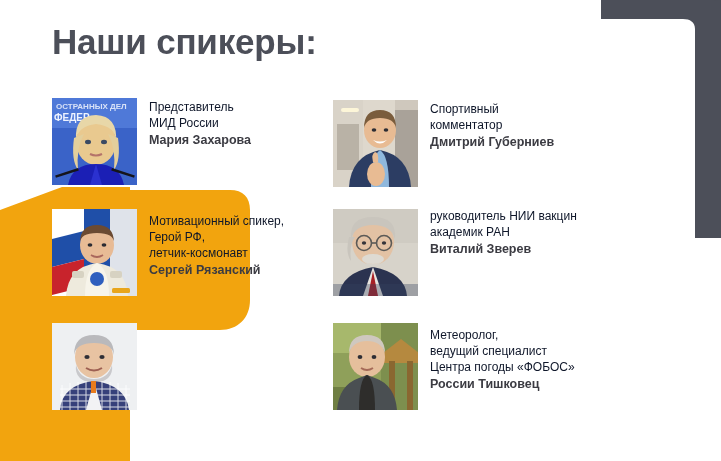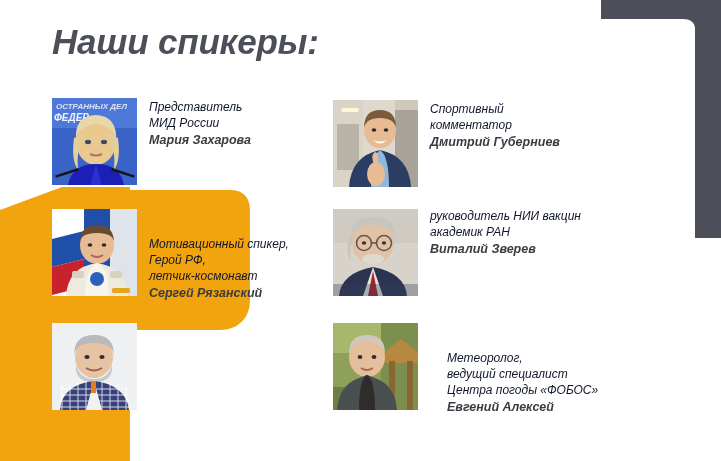--- a/index.html
+++ b/index.html
@@ -15,21 +15,20 @@
     position: relative;
   }
 
   #slide {
     position: absolute;
     inset: 0;
     width: 721px;
     height: 461px;
     background: #ffffff;
     overflow: hidden;
-    font-style: italic;
   }
 
   
   .deco-layer {
     position: absolute;
     left: 0;
     top: 0;
     width: 721px;
     height: 461px;
     pointer-events: none;
@@ -83,21 +82,21 @@
     color: #0f172a;
     white-space: nowrap;
   }
   .name {
     font-size: 12.5px;
     font-weight: bold;
     color: #3b3b42;
     white-space: nowrap;
   }
   .info.tight { padding-top: 2px; }
-  .info.mid   { padding-top: 5px; margin-top: 23px; }
+  .info.mid   { padding-top: 5px; }
 </style>
 </head>
 <body>
 
 <div id="slide">
 
   <svg class="deco-layer" viewBox="0 0 721 461" width="721" height="461">
 
     <path d="M 0 461
              L 0 203
@@ -269,21 +268,21 @@
           <rect x="0" y="75" width="85" height="12" fill="#35415f" opacity="0.35"></rect>
         </svg>
       </div>
       <div class="info" style="padding-top:0;">
         <div class="role">руководитель НИИ вакцин</div>
         <div class="role">академик РАН</div>
         <div class="name">Виталий Зверев</div>
       </div>
     </div>
 
-    <div class="speaker" style="top:323px;left:0;gap:17px;">
+    <div class="speaker" style="top:323px;left:0;">
       <div class="photo">
         <svg viewBox="0 0 85 87" preserveAspectRatio="none">
           <rect width="85" height="87" fill="#8fa05a"></rect>
           <rect x="0" y="0" width="85" height="30" fill="#a7b86c"></rect>
           <rect x="48" y="0" width="37" height="87" fill="#7d8f4e"></rect>
           <path d="M50 30 L68 16 L86 30 L86 40 L50 40 Z" fill="#b5893f"></path>
           <rect x="56" y="38" width="6" height="49" fill="#8a6730"></rect>
           <rect x="74" y="38" width="6" height="49" fill="#8a6730"></rect>
           <rect x="0" y="64" width="30" height="23" fill="#6f7f43"></rect>
           <ellipse cx="34" cy="34" rx="18" ry="20" fill="#e5bf9c"></ellipse>
@@ -293,18 +292,18 @@
           <path d="M28 45 Q34 49 40 45" stroke="#a56a58" stroke-width="1.8" fill="none"></path>
           <path d="M34 52 Q22 56 20 87 L48 87 Q46 56 34 52 Z" fill="#33322f"></path>
           <path d="M4 87 Q6 62 26 55 L34 52 L42 55 Q62 62 64 87 Z" fill="#4a4f52"></path>
           <path d="M34 52 Q26 56 26 87 L42 87 Q42 56 34 52 Z" fill="#2e2d2b"></path>
         </svg>
       </div>
       <div class="info mid">
         <div class="role">Метеоролог,</div>
         <div class="role">ведущий специалист</div>
         <div class="role">Центра погоды «ФОБОС»</div>
-        <div class="name">Евгений Алексей</div>
+        <div class="name">России Тишковец</div>
       </div>
     </div>
   </div>
 
 </div>
 
 </body></html>

